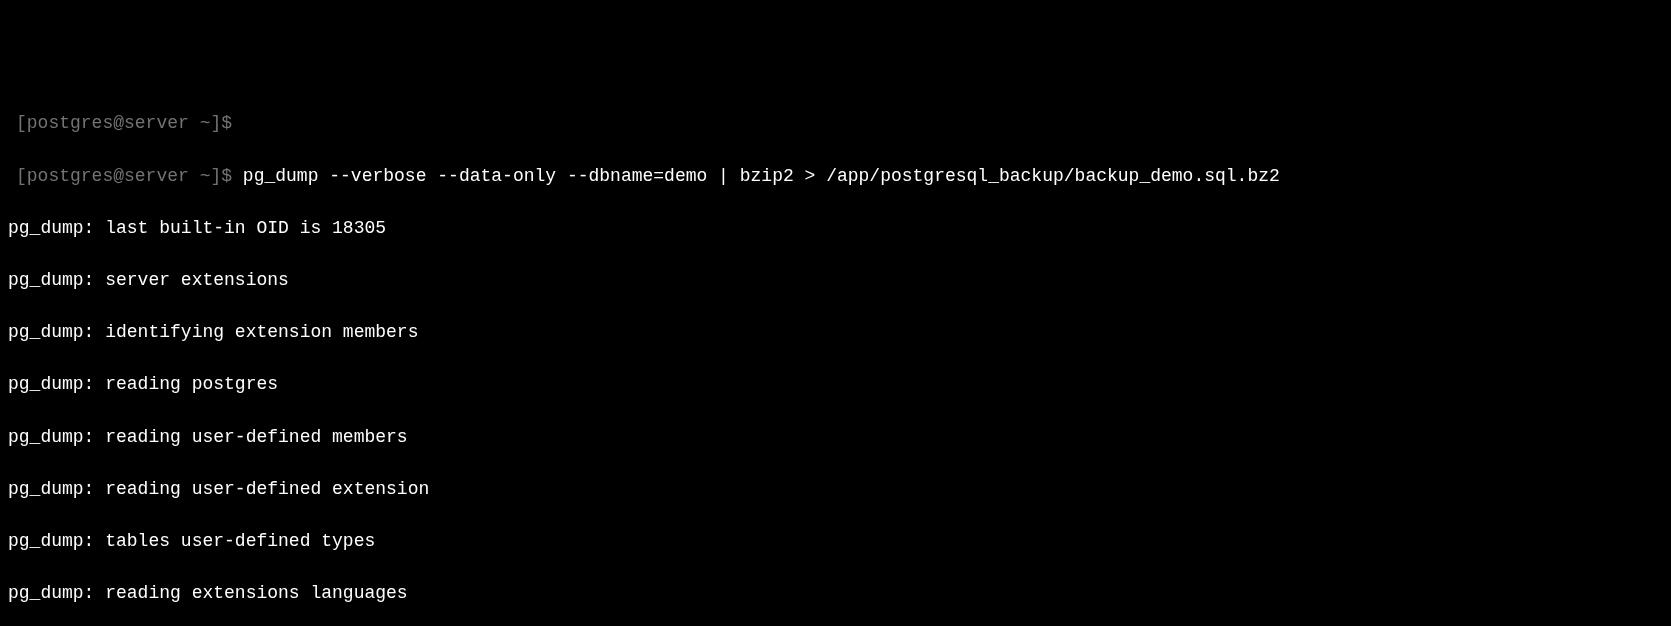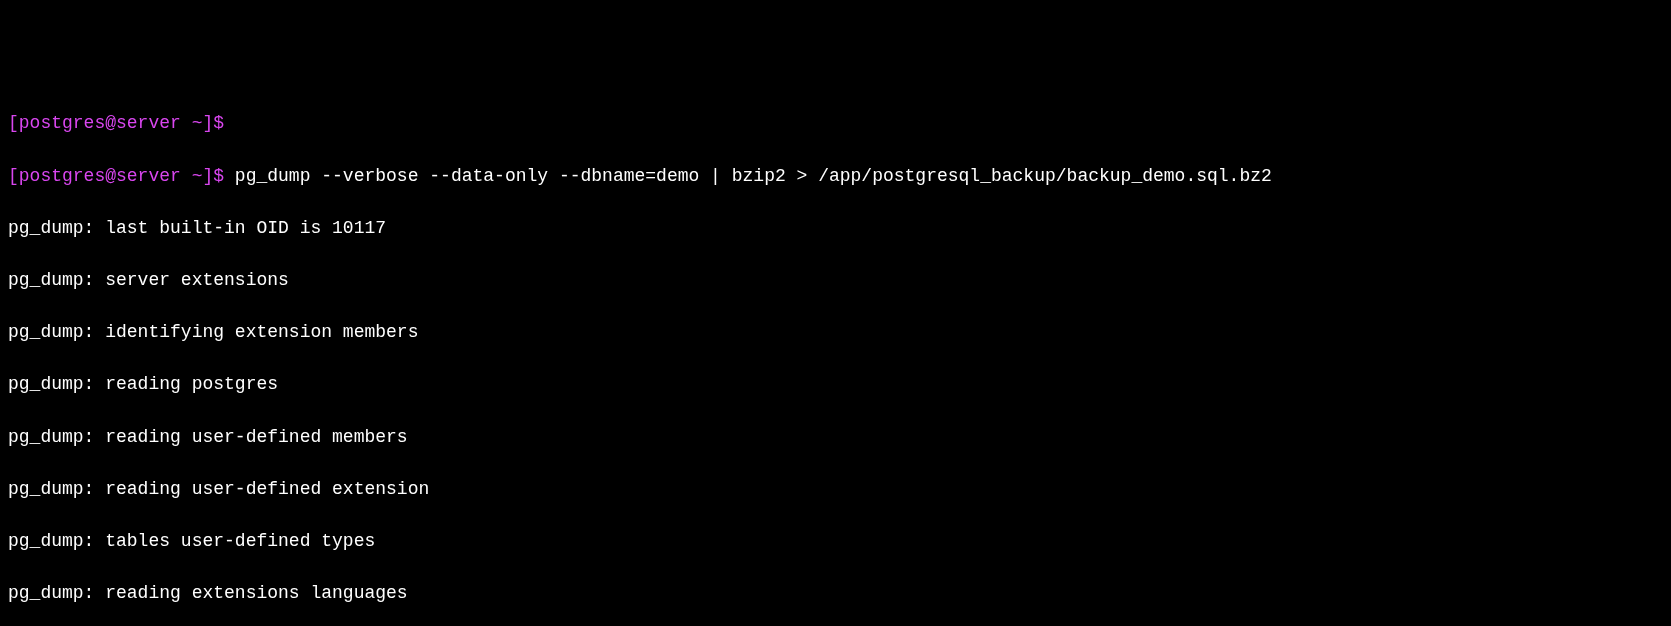--- a/index.html
+++ b/index.html
@@ -14,34 +14,35 @@
       font-size: 18px;
       line-height: 1.45;
       padding: 6px 8px;
       white-space: pre;
       overflow-x: auto;
     }
     .terminal-line {
       display: block;
     }
     .prompt {
-      color: #d946ef;
+      color: #737373;
+      margin-left: 8px;
     }
     .output {
       color: #ffffff;
     }
   </style>
 </head>
 <body>
 
 
 
 <div class="terminal-line"><span class="prompt">[postgres@server ~]$ </span><span></span></div>
 <div class="terminal-line"><span class="prompt">[postgres@server ~]$ </span><span>pg_dump --verbose --data-only --dbname=demo | bzip2 &gt; /app/postgresql_backup/backup_demo.sql.bz2</span></div>
-<div class="terminal-line output">pg_dump: last built-in OID is 10117</div>
+<div class="terminal-line output">pg_dump: last built-in OID is 18305</div>
 <div class="terminal-line output">pg_dump: server extensions</div>
 <div class="terminal-line output">pg_dump: identifying extension members</div>
 <div class="terminal-line output">pg_dump: reading postgres</div>
 <div class="terminal-line output">pg_dump: reading user-defined members</div>
 <div class="terminal-line output">pg_dump: reading user-defined extension</div>
 <div class="terminal-line output">pg_dump: tables user-defined types</div>
 <div class="terminal-line output">pg_dump: reading extensions languages</div>
 
 
 

